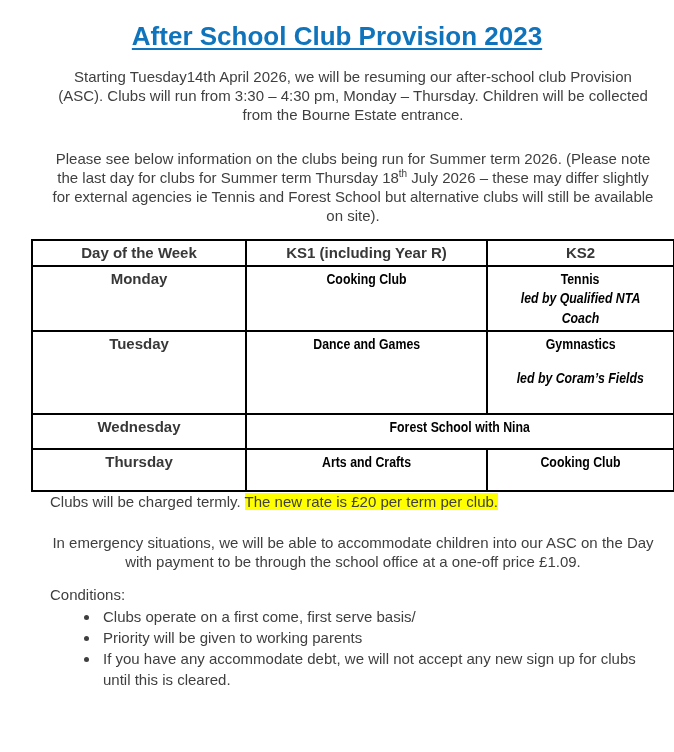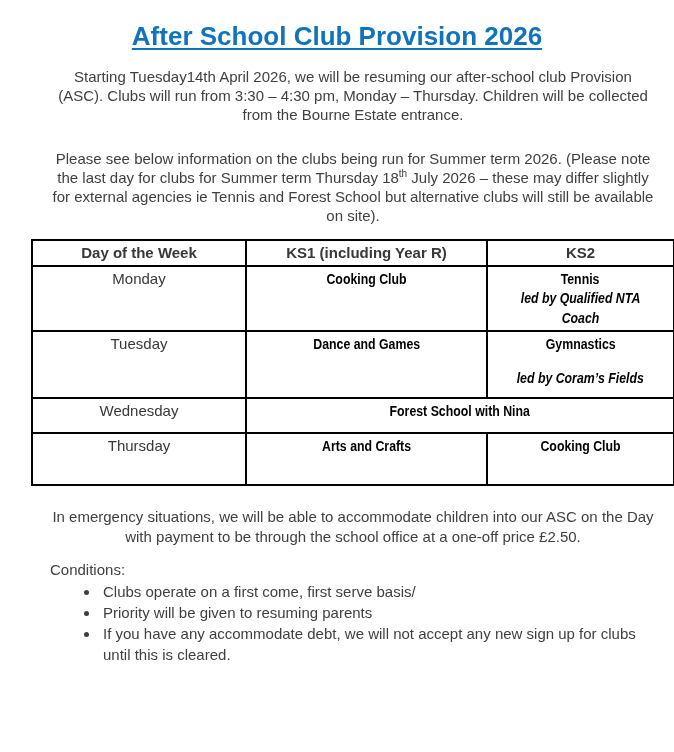--- a/index.html
+++ b/index.html
@@ -24,45 +24,45 @@
 
   table.clubs {
     border-collapse:collapse; table-layout:fixed;
     margin:14px 0 0 31px; width:626px;
   }
   table.clubs th, table.clubs td {
     border:2px solid #000000; vertical-align:top;
     padding:2px 4px; text-align:center; overflow:hidden;
   }
   .col-day { width:214px; } .col-ks1 { width:241px; } .col-ks2 { width:187px; }
-  .r-head { height:25px; } .r-mon { height:53px; } .r-tue { height:67px; }
-  .r-wed { height:35px; } .r-thu { height:52px; }
+  .r-head { height:25px; } .r-mon { height:53px; } .r-tue { height:83px; }
+  .r-wed { height:35px; } .r-thu { height:42px; }
   table.clubs th { font-size:15px; font-weight:bold; color:#383838; }
-  td.day { font-size:15px; font-weight:normal; color:#383838; }
+  td.day { font-size:15px; font-weight:bold; color:#383838; }
   .club-text, .note-text {
     display:inline-block; transform:scaleX(0.88);
     font-size:14px; font-weight:bold; color:#000000; line-height:1.4;
   }
   .note-text { font-style:italic; }
   .note-gap { height:13px; }
 
   .charges-heading { margin:47px 0 0 50px; }
   .charges-line { margin:0 0 0 50px; width:606px; }
   .highlight { background:#ffff00; }
   .emergency { margin-top:21px; }
   .conditions-heading { margin:14px 0 0 50px; }
   ul.conditions { margin:2px 0 0 50px; padding-left:50px; width:606px; }
   ul.conditions li { line-height:21px; padding-left:3px; }
 </style>
 </head>
 <body>
 
 <div class="page">
 
-  <h1 class="title">After School Club Provision 2026</h1>
+  <h1 class="title">After School Club Provision 2023</h1>
 
   <p class="para first">Starting Tuesday14th April 2026, we will be resuming our after-school club Provision (ASC). Clubs will run from 3:30 – 4:30 pm, Monday – Thursday. Children will be collected from the Bourne Estate entrance.</p>
 
   <p class="para"><span>Please see below information on the clubs being run for Summer term 2026. (Please note the last day for clubs for Summer term Thursday 18</span><sup>th</sup><span> July 2026 – these may differ slightly for external agencies ie Tennis and Forest School but alternative clubs will still be available on site).</span></p>
 
   <table class="clubs">
     <tbody>
         <tr class="r-head">
       <th class="col-day">Day of the Week</th>
       <th class="col-ks1">KS1 (including Year R)</th>
@@ -90,23 +90,24 @@
       <td colspan="2"><span class="club-text">Forest School with Nina</span></td>
     </tr>
     <tr class="r-thu">
       <td class="day">Thursday</td>
       <td><span class="club-text">Arts and Crafts</span></td>
       <td><span class="club-text">Cooking Club</span></td>
     </tr>
   </tbody>
     </table>
 
+  <p class="charges-line"><span>Clubs will be charged termly. </span><span class="highlight">The new rate is £20 per term per club.</span></p>
 
-  <p class="para emergency">In emergency situations, we will be able to accommodate children into our ASC on the Day with payment to be through the school office at a one-off price £2.50.</p>
+  <p class="para emergency">In emergency situations, we will be able to accommodate children into our ASC on the Day with payment to be through the school office at a one-off price £1.09.</p>
 
   <p class="conditions-heading">Conditions:</p>
   <ul class="conditions">
     <li>Clubs operate on a first come, first serve basis/</li>
-    <li>Priority will be given to resuming parents</li>
+    <li>Priority will be given to working parents</li>
     <li>If you have any accommodate debt, we will not accept any new sign up for clubs until this is cleared.</li>
   </ul>
 
 </div>
 
 </body></html>

